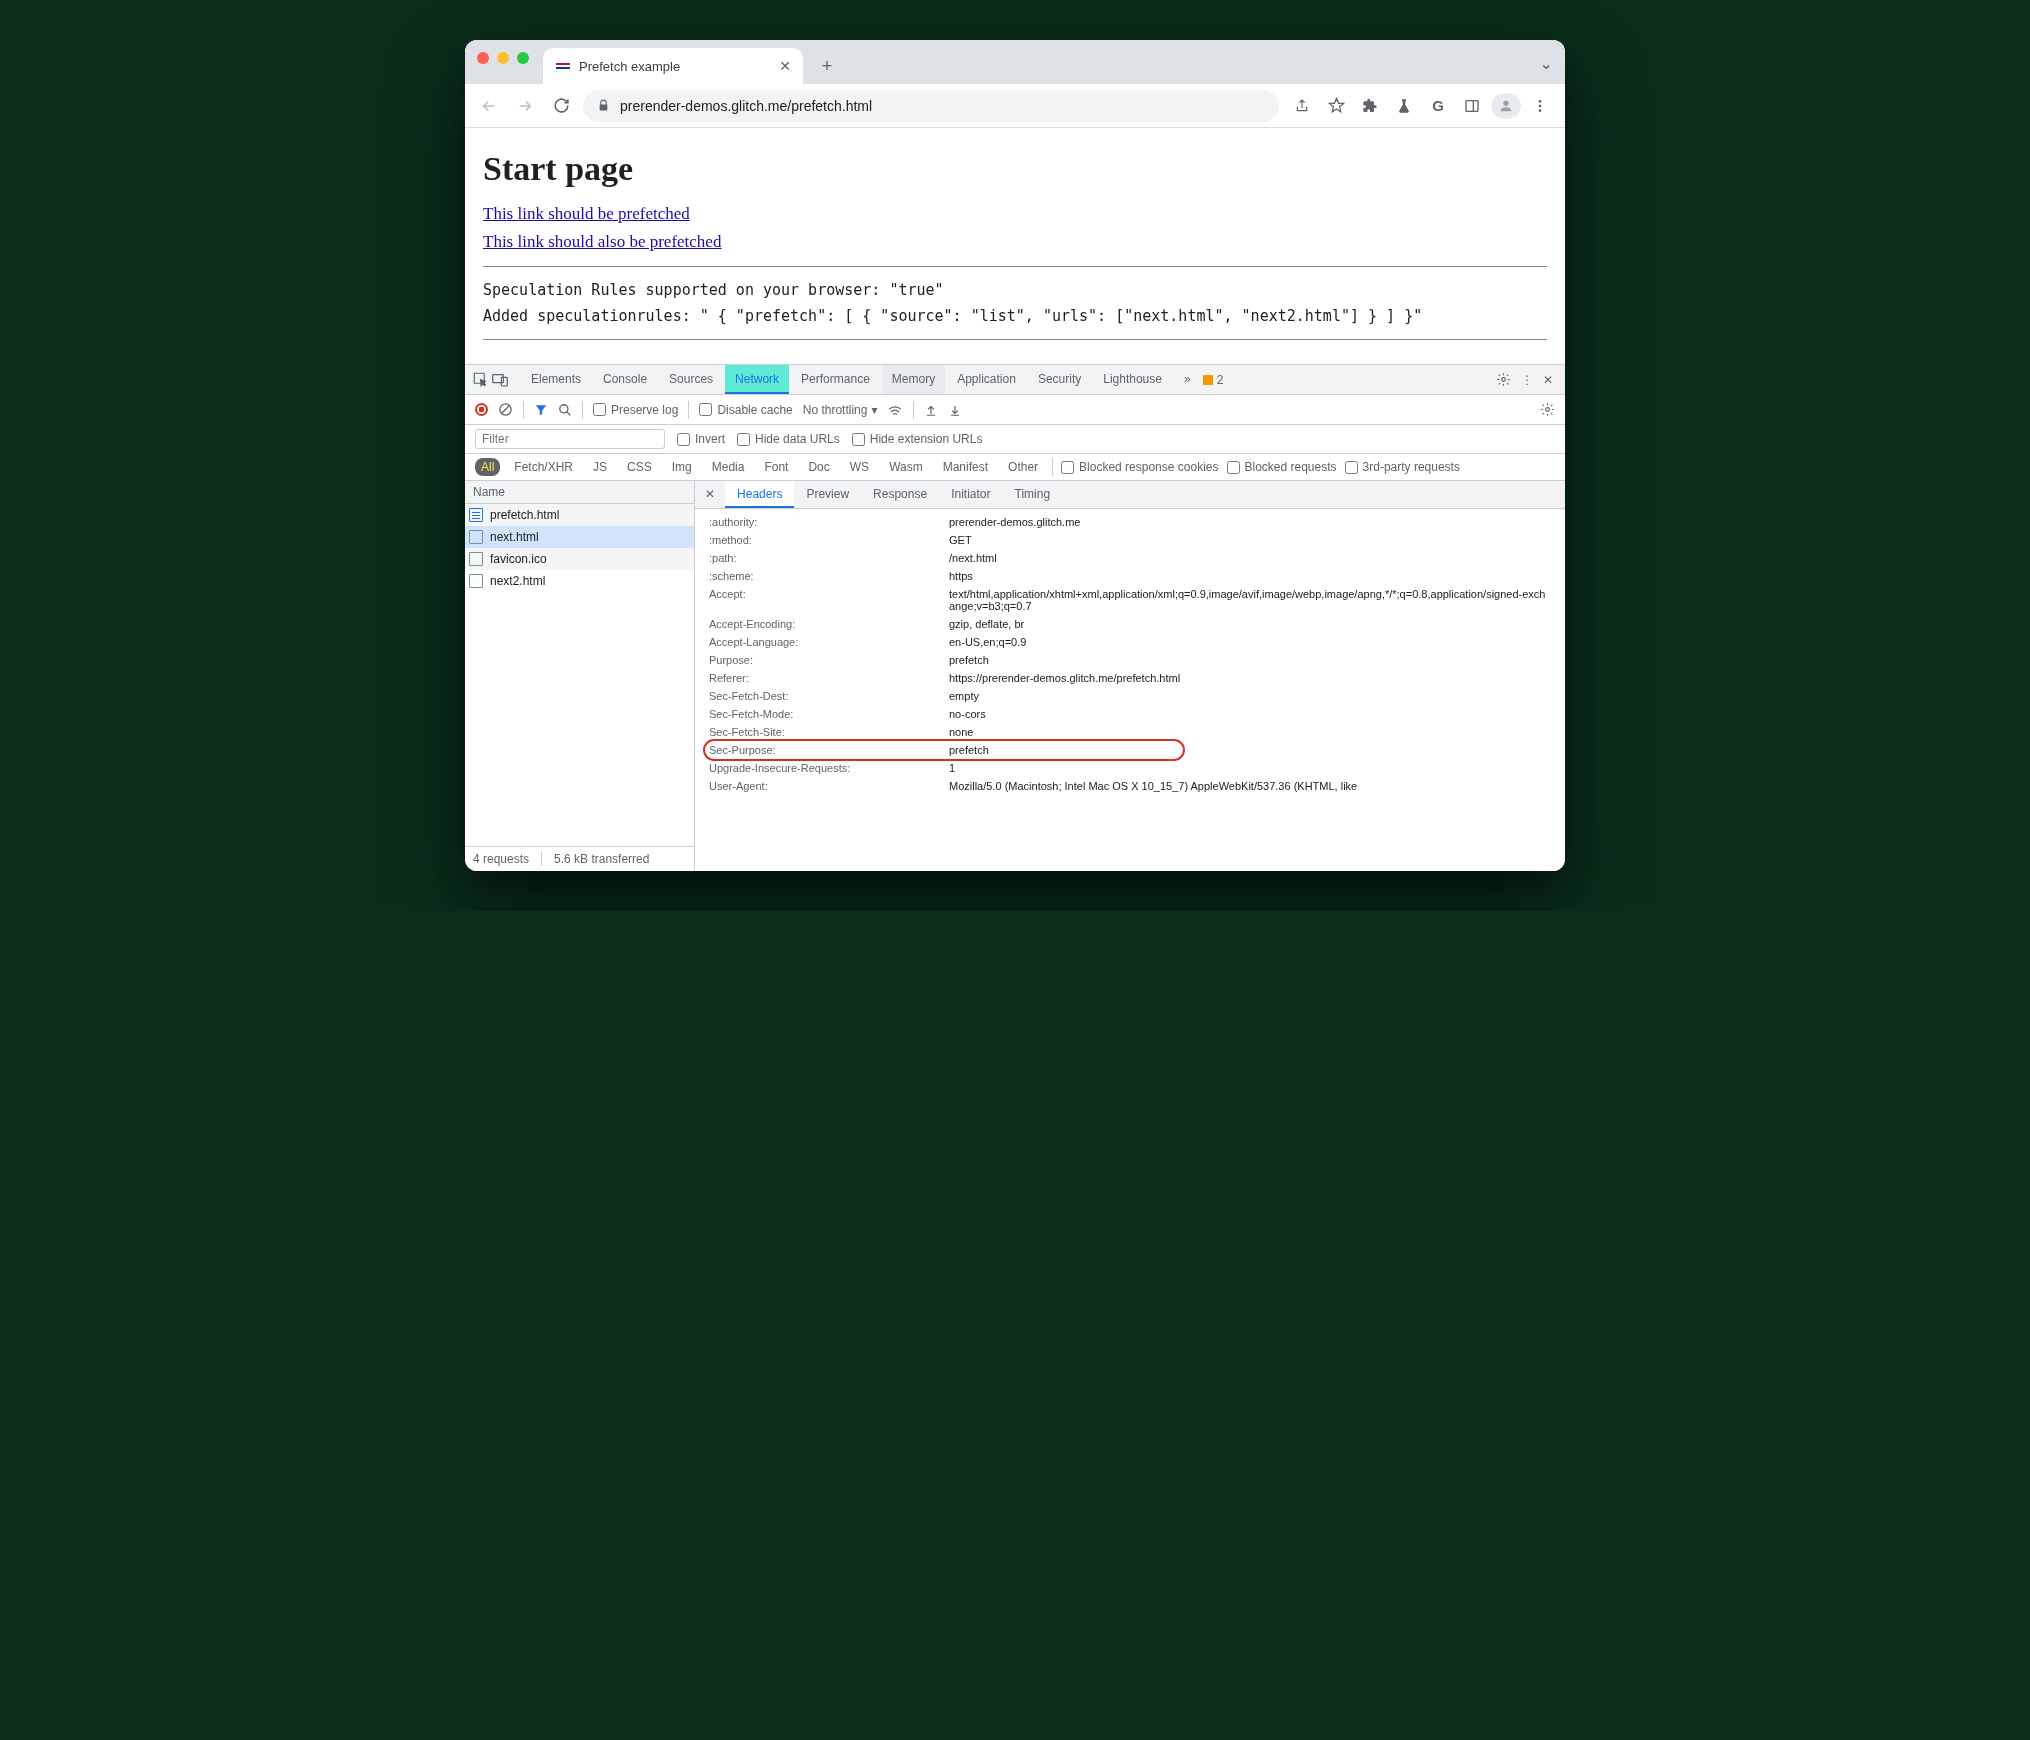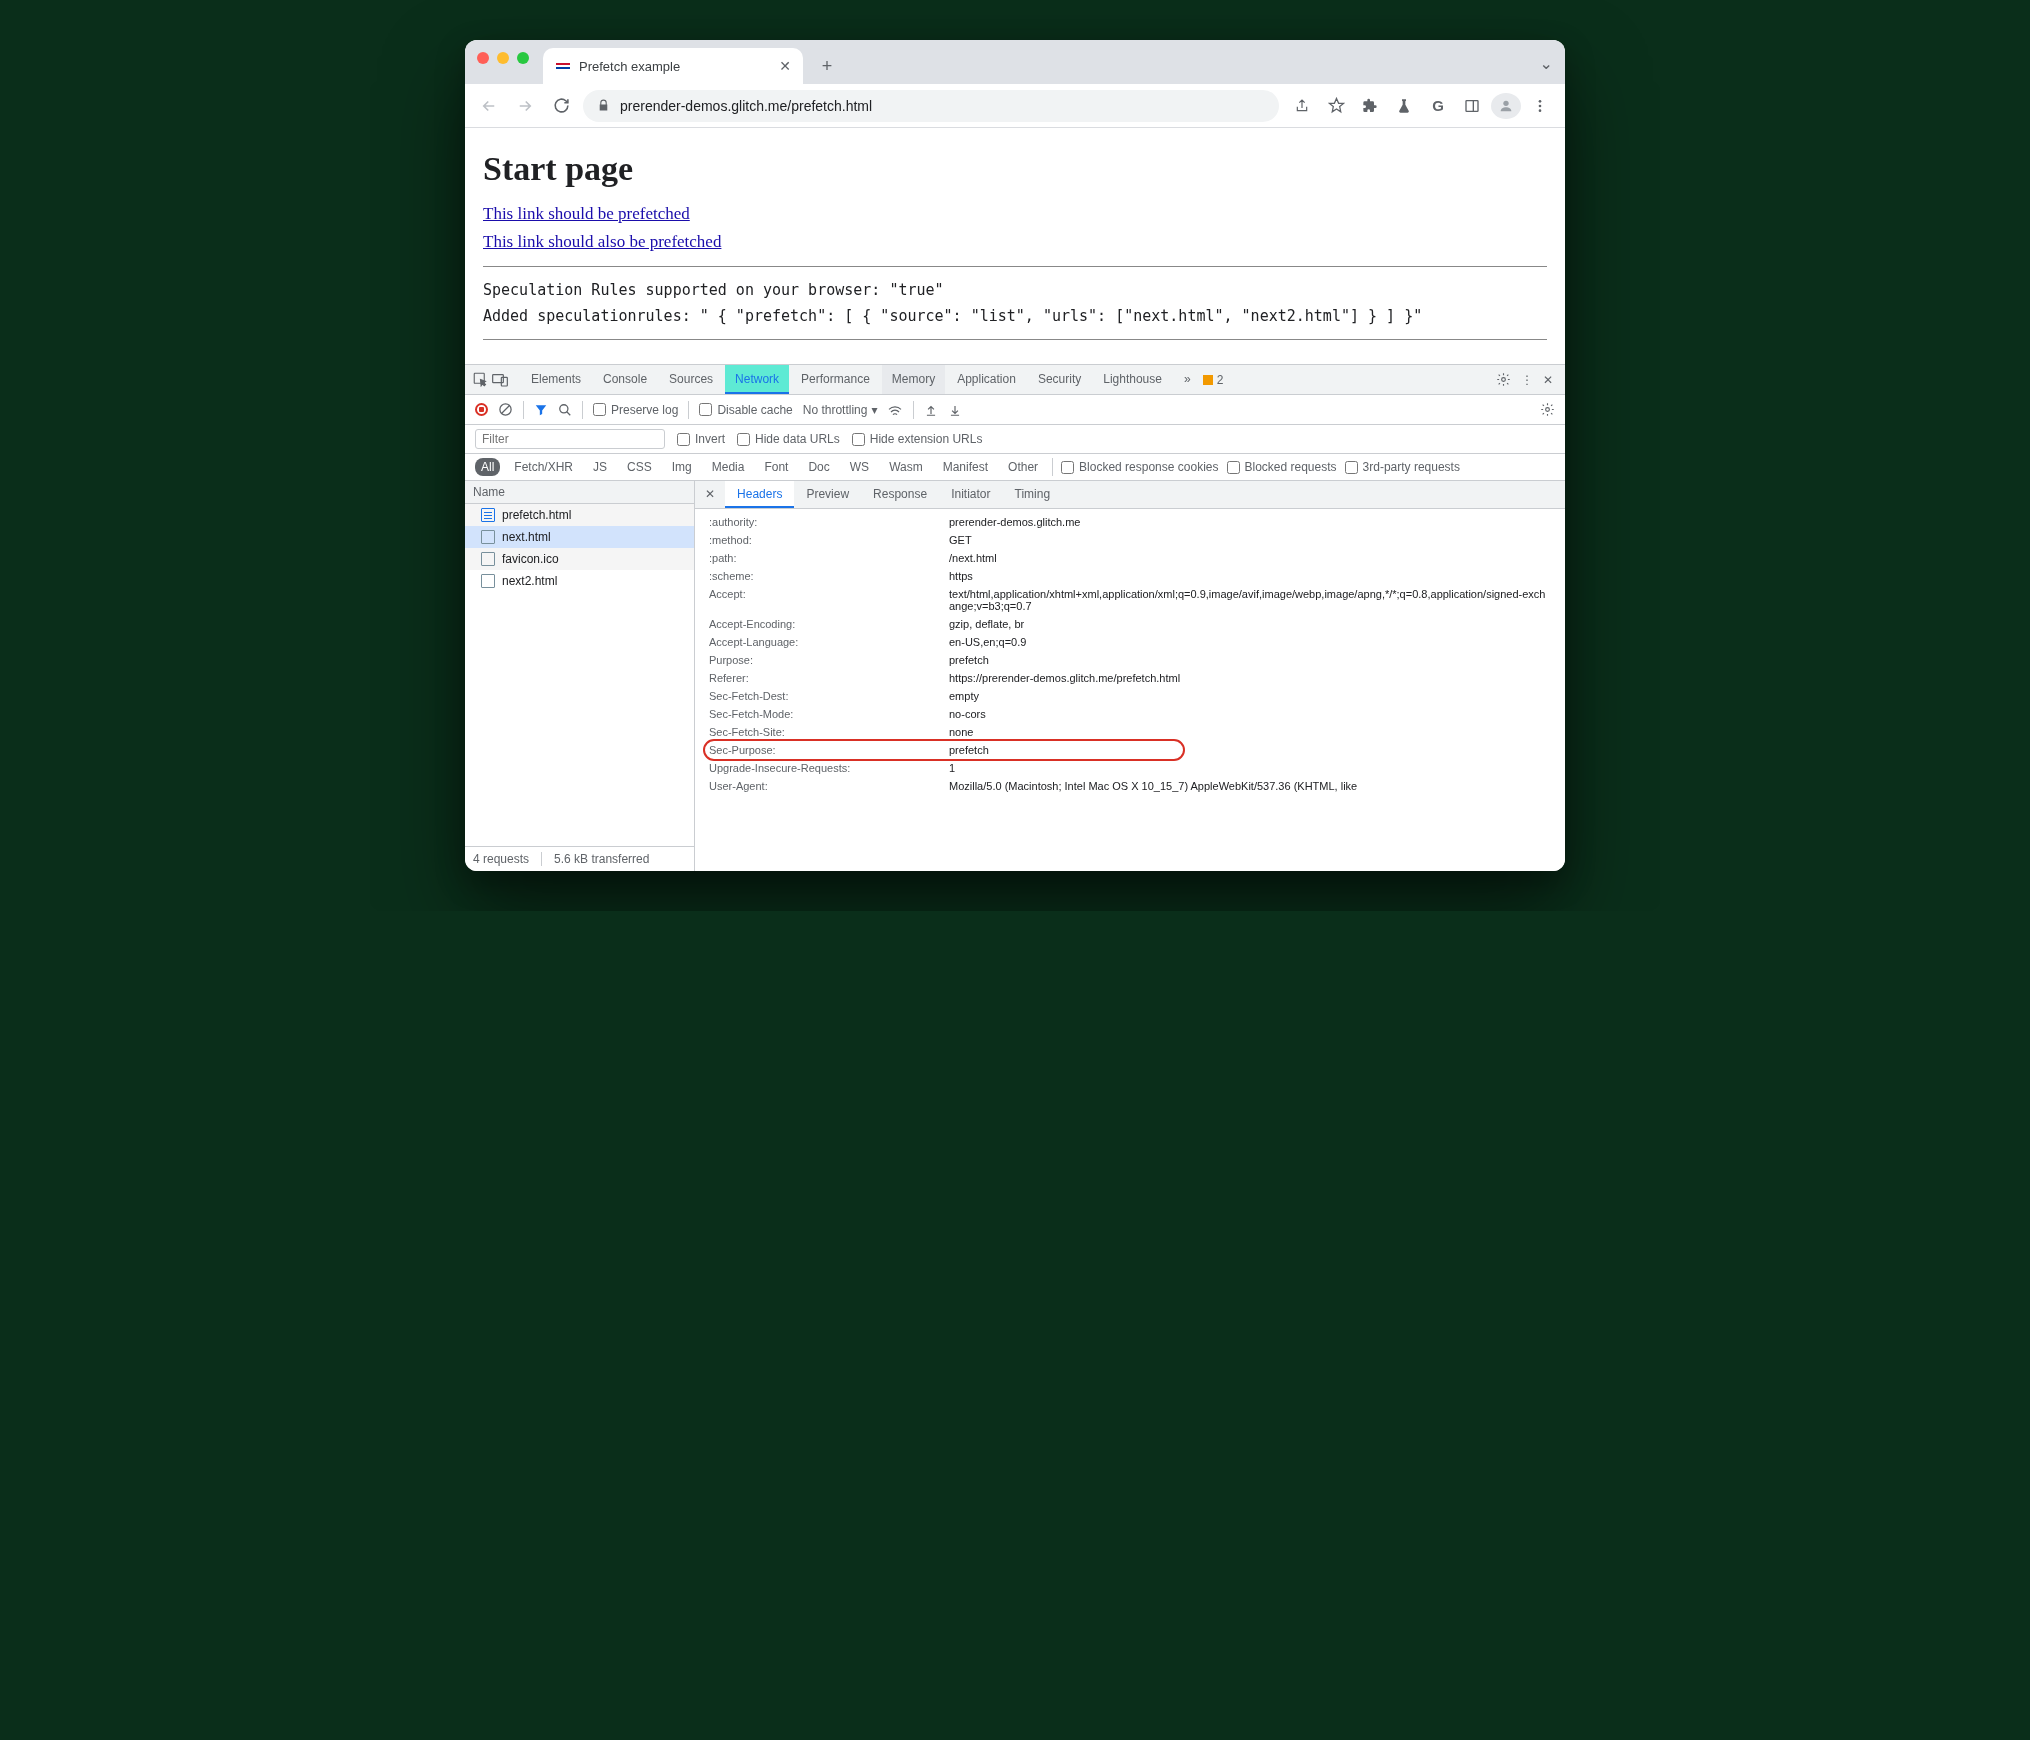--- a/index.html
+++ b/index.html
@@ -93,26 +93,26 @@
   .rec::after{ content:""; position:absolute; inset:2px; background:#d93025; border-radius:1px;}
   .filtericon { color:#1a73e8; font-weight:bold;}
   .chk { display:flex; align-items:center; gap:5px; color:#5f6368;}
   .chk input { margin:0; }
   .sep { width:1px; height:18px; background:#cacdd1; }
 
   .dt-filterrow { display:flex; align-items:center; gap:12px; padding:4px 10px; border-bottom:1px solid #cacdd1; flex-wrap:wrap;}
   .dt-filterrow input[type=text]{ border:1px solid #cacdd1; padding:2px 6px; font-size:12px; width:190px; border-radius:3px;}
   .type-pills { display:flex; align-items:center; gap:8px; padding:4px 10px; border-bottom:1px solid #cacdd1; flex-wrap:wrap; font-size:12px; color:#5f6368;}
   .pill { padding:2px 6px; border-radius:8px; cursor:pointer;}
-  .pill.active { background:#5f6368; color:#ffffff;}
+  .pill.active { background:#5f6368; color:#fde047;}
 
   .dt-main { display:flex; height: 390px; }
   .reqlist { width:230px; border-right:1px solid #cacdd1; display:flex; flex-direction:column;}
   .reqlist-head { padding:4px 8px; border-bottom:1px solid #cacdd1; color:#5f6368; background:#f1f3f4;}
-  .reqrow { padding:4px 16px; display:flex; align-items:center; gap:7px; cursor:pointer; border-bottom: 0px;}
+  .reqrow { padding:4px 4px; display:flex; align-items:center; gap:7px; cursor:pointer; border-bottom: 0px;}
   .reqrow.sel { background:#d2e3fc; }
   .reqrow.zebra { background:#f5f5f5;}
   .ficon { width:14px; height:14px; border:1.5px solid #78909c; display:inline-block; position:relative; border-radius:1px;}
   .ficon.doc { border-color:#1a73e8;}
   .ficon.doc::before { content:""; position:absolute; left:2px; right:2px; top:3px; height:1px; background:#1a73e8; box-shadow:0 3px 0 #1a73e8, 0 6px 0 #1a73e8;}
   .reqlist-foot { margin-top:auto; border-top:1px solid #cacdd1; padding:5px 8px; color:#5f6368; display:flex; gap:12px;}
   
   .detail { flex:1; display:flex; flex-direction:column; overflow:hidden;}
   .detail-tabs { display:flex; align-items:center; border-bottom:1px solid #cacdd1; height:28px; background:#f1f3f4;}
   .dtab { padding:0 12px; height:100%; display:flex; align-items:center; color:#5f6368; cursor:pointer; border-bottom:2px solid transparent;}

